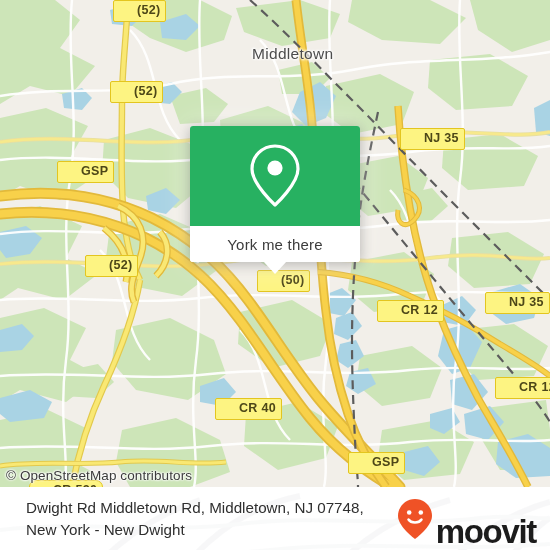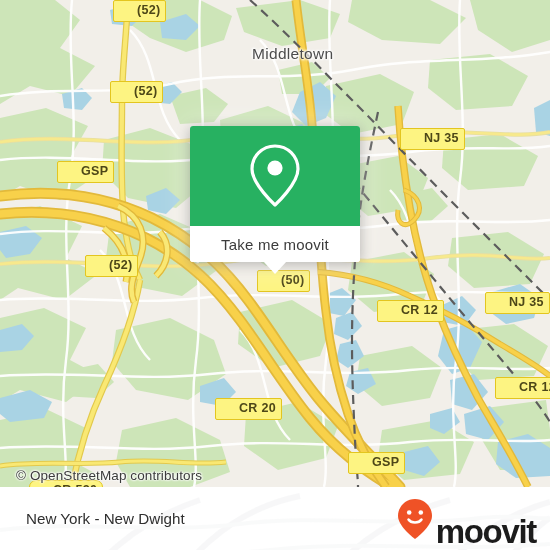--- a/index.html
+++ b/index.html
@@ -38,21 +38,20 @@
   
   #osm-attrib {
     position: absolute;
     left: 6px;
     bottom: 4px;
     font-size: 13.5px;
     color: #3b3b3b;
     letter-spacing: 0.1px;
     white-space: nowrap;
     text-shadow: 0 0 2px #fff, 0 0 3px #fff, 1px 0 2px #fff, -1px 0 2px #fff;
-    margin-left: 10px;
   }
 
   
   .shield {
     position: absolute;
     box-sizing: border-box;
     background: #f7f2b8;
     border: 1.6px solid #e0c72c;
     border-radius: 2px;
     color: #5c5420;
@@ -360,38 +359,38 @@
       </g>
     </svg>
 
     <div id="city-label">Middletown</div>
 
     <div class="shield solid" style="left:113px;top:0px;">(52)</div>
     <div class="shield solid" style="left:110px;top:81px;">(52)</div>
     <div class="shield solid" style="left:57px;top:161px;">GSP</div>
     <div class="shield solid" style="left:85px;top:255px;">(52)</div>
     <div class="shield solid" style="left:257px;top:270px;">(50)</div>
-    <div class="shield solid" style="left:215px;top:398px;">CR 20</div>
+    <div class="shield solid" style="left:215px;top:398px;">CR 40</div>
     <div class="shield solid" style="left:29px;top:480px;border-radius:7px;">CR 520</div>
     <div class="shield solid" style="left:348px;top:452px;">GSP</div>
     <div class="shield solid" style="left:400px;top:128px;">NJ 35</div>
     <div class="shield solid" style="left:485px;top:292px;">NJ 35</div>
     <div class="shield solid" style="left:377px;top:300px;">CR 12</div>
     <div class="shield solid" style="left:495px;top:377px;">CR 12</div>
 
     <div id="popup">
       <div id="popup-body">
         <div id="popup-green">
           <svg width="54" height="66" viewBox="0 0 54 66">
             <path d="M27 3 C 14.3 3 4 13.3 4 26 C 4 41 27 62 27 62 C 27 62 50 41 50 26 C 50 13.3 39.7 3 27 3 Z" fill="none" stroke="#ffffff" stroke-width="3.2" stroke-linejoin="round"></path>
             <circle cx="27" cy="25" r="7.6" fill="#ffffff"></circle>
           </svg>
         </div>
         <div id="popup-action">
-          <span id="popup-action-label">Take me moovit</span>
+          <span id="popup-action-label">York me there</span>
         </div>
       </div>
       <div id="popup-tail"></div>
     </div>
 
     <div id="osm-attrib">© OpenStreetMap contributors</div>
   </div>
 
   <div id="footer">
 
@@ -404,20 +403,21 @@
         <path d="M470,620 C 500,560 540,524 550,518"></path>
       </g>
       <g stroke="#b8bdc2" stroke-width="4" fill="none">
         <path d="M0,530 C 80,520 160,534 240,524 C 320,514 400,528 480,518 C 520,514 540,520 550,518"></path>
         <path d="M0,556 C 90,548 180,560 270,550 C 360,540 440,552 550,544"></path>
       </g>
     </svg>
 
     <div id="footer-inner">
       <div id="footer-address">
+        <span class="line1">Dwight Rd Middletown Rd, Middletown, NJ 07748,</span>
         <span class="line2">New York - New Dwight</span>
       </div>
 
       <div id="brand">
         <svg width="36" height="42" viewBox="0 0 36 42">
           <path d="M18 1 C 8.6 1 1 8.6 1 18 C 1 28.5 18 41 18 41 C 18 41 35 28.5 35 18 C 35 8.6 27.4 1 18 1 Z" fill="#ef5226"></path>
           <circle cx="12.2" cy="14.5" r="2.3" fill="#ffffff"></circle>
           <circle cx="23.8" cy="14.5" r="2.3" fill="#ffffff"></circle>
           <path d="M11.5 21.5 C 14 25.4 22 25.4 24.5 21.5" fill="none" stroke="#ffffff" stroke-width="2.5" stroke-linecap="round"></path>
         </svg>

